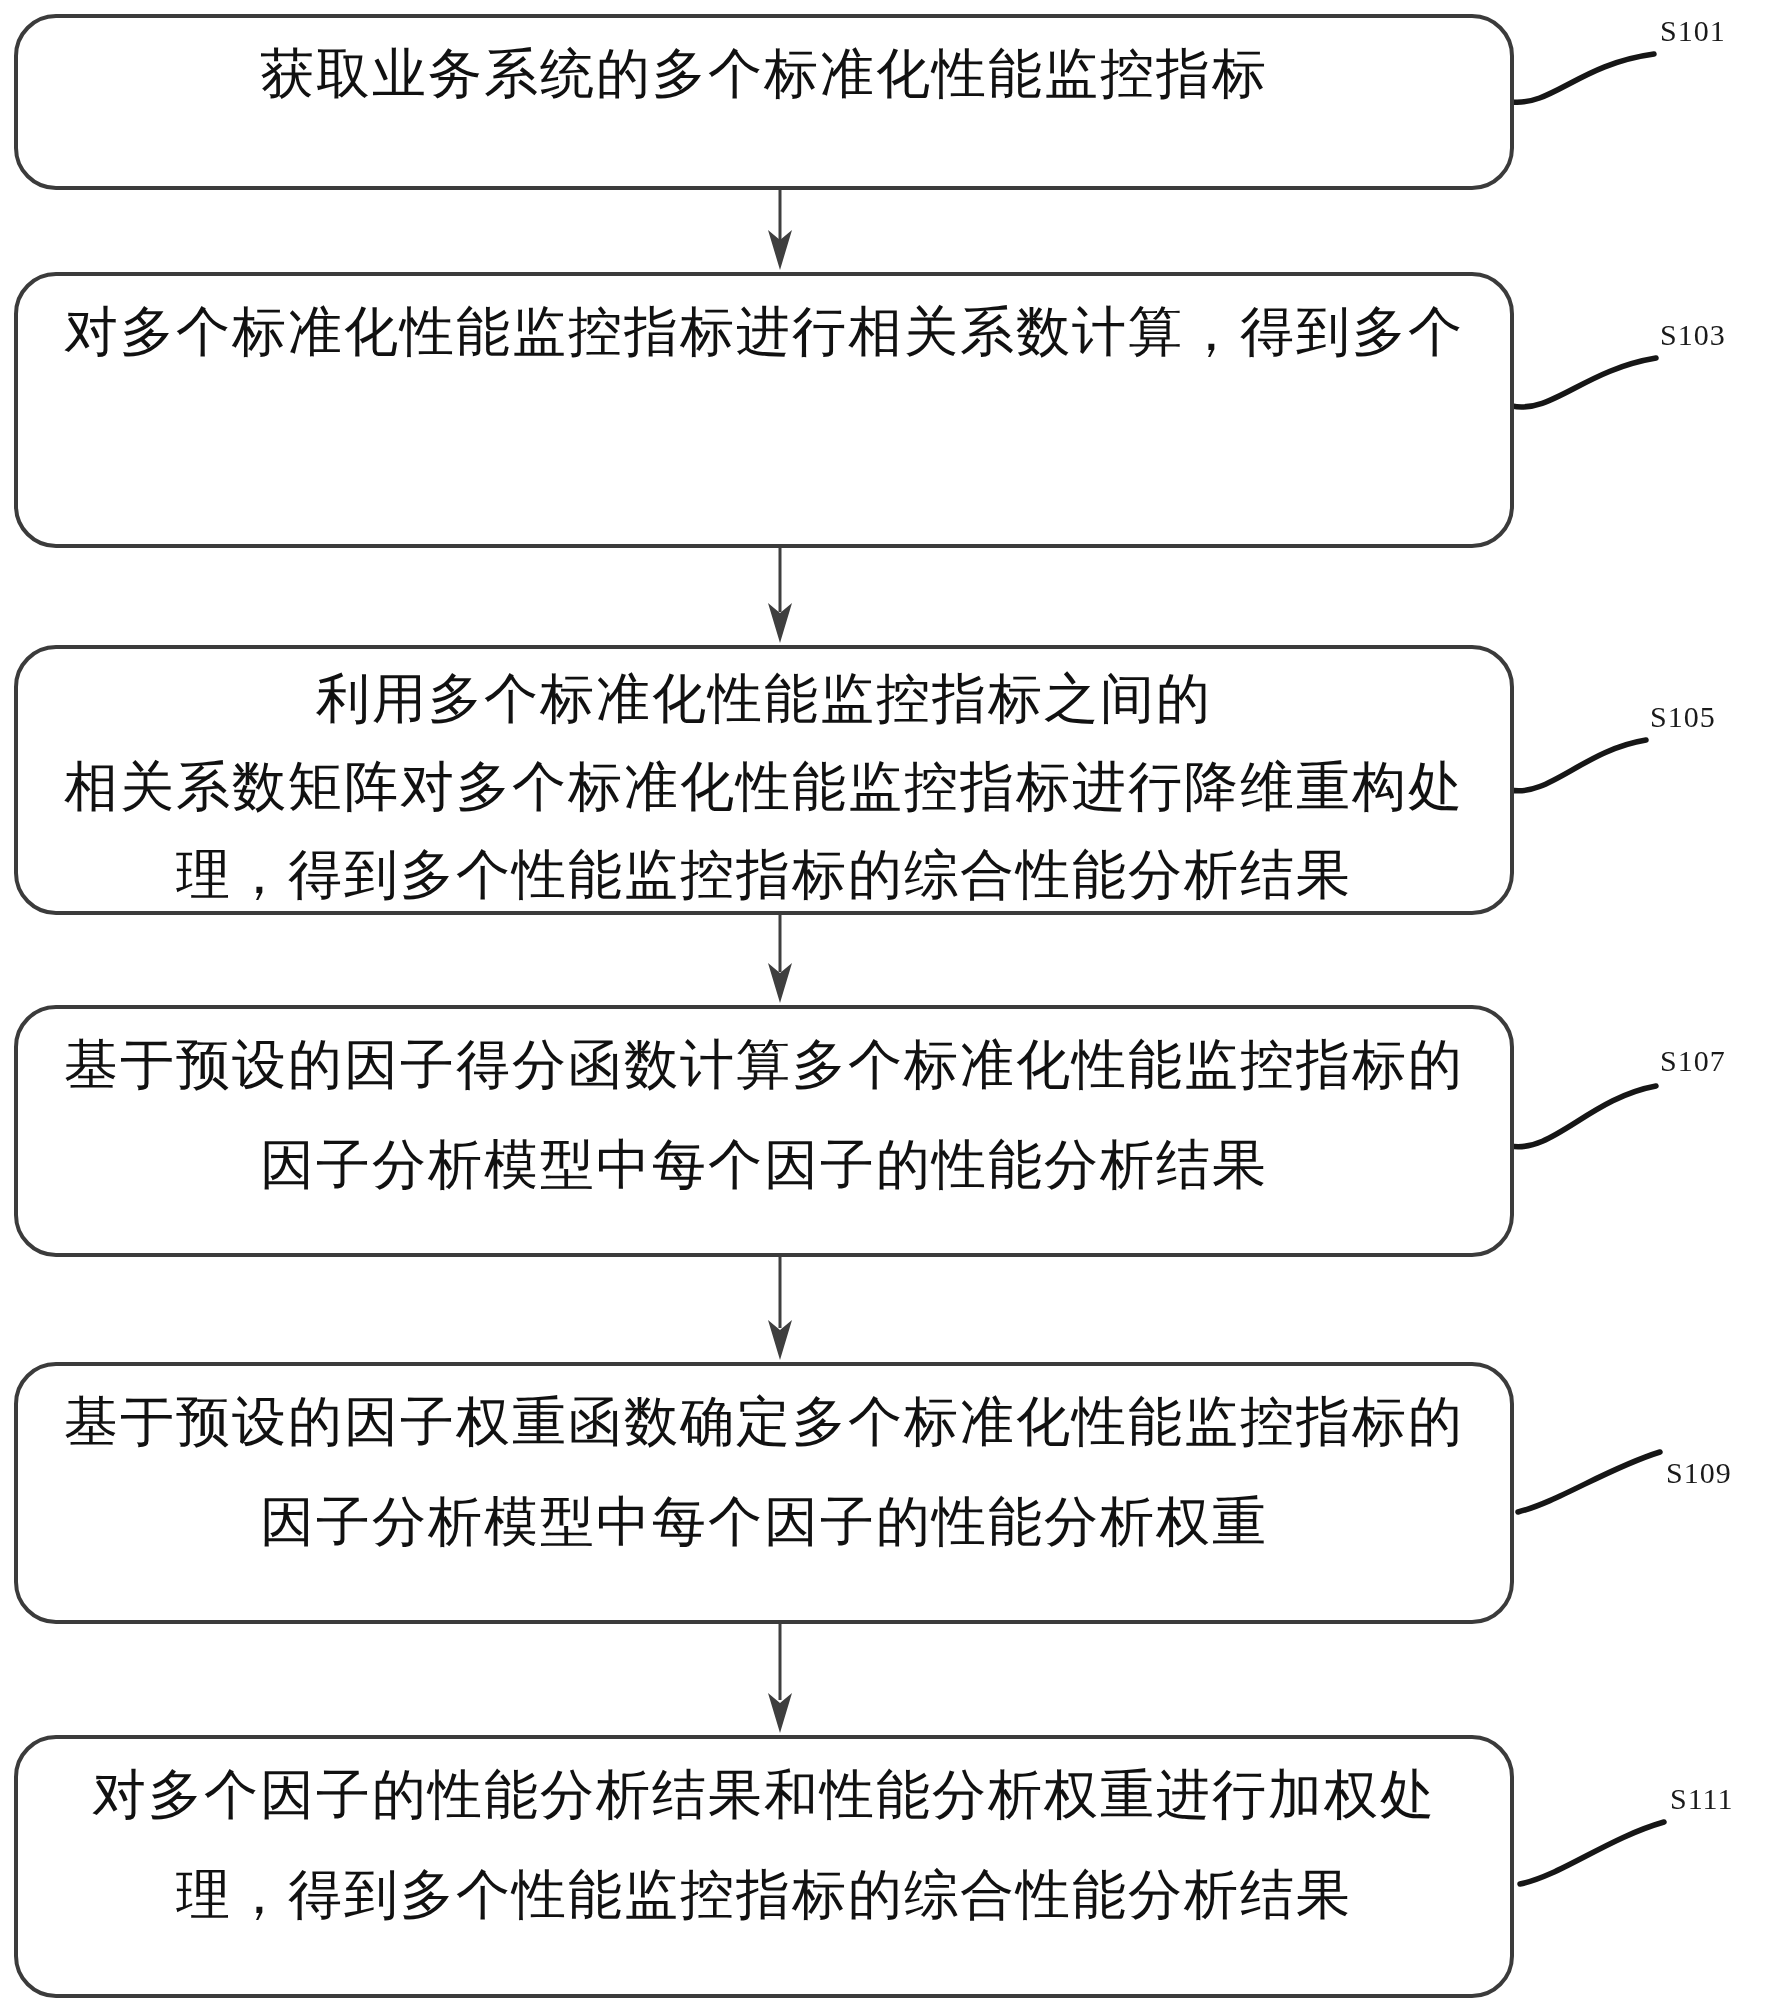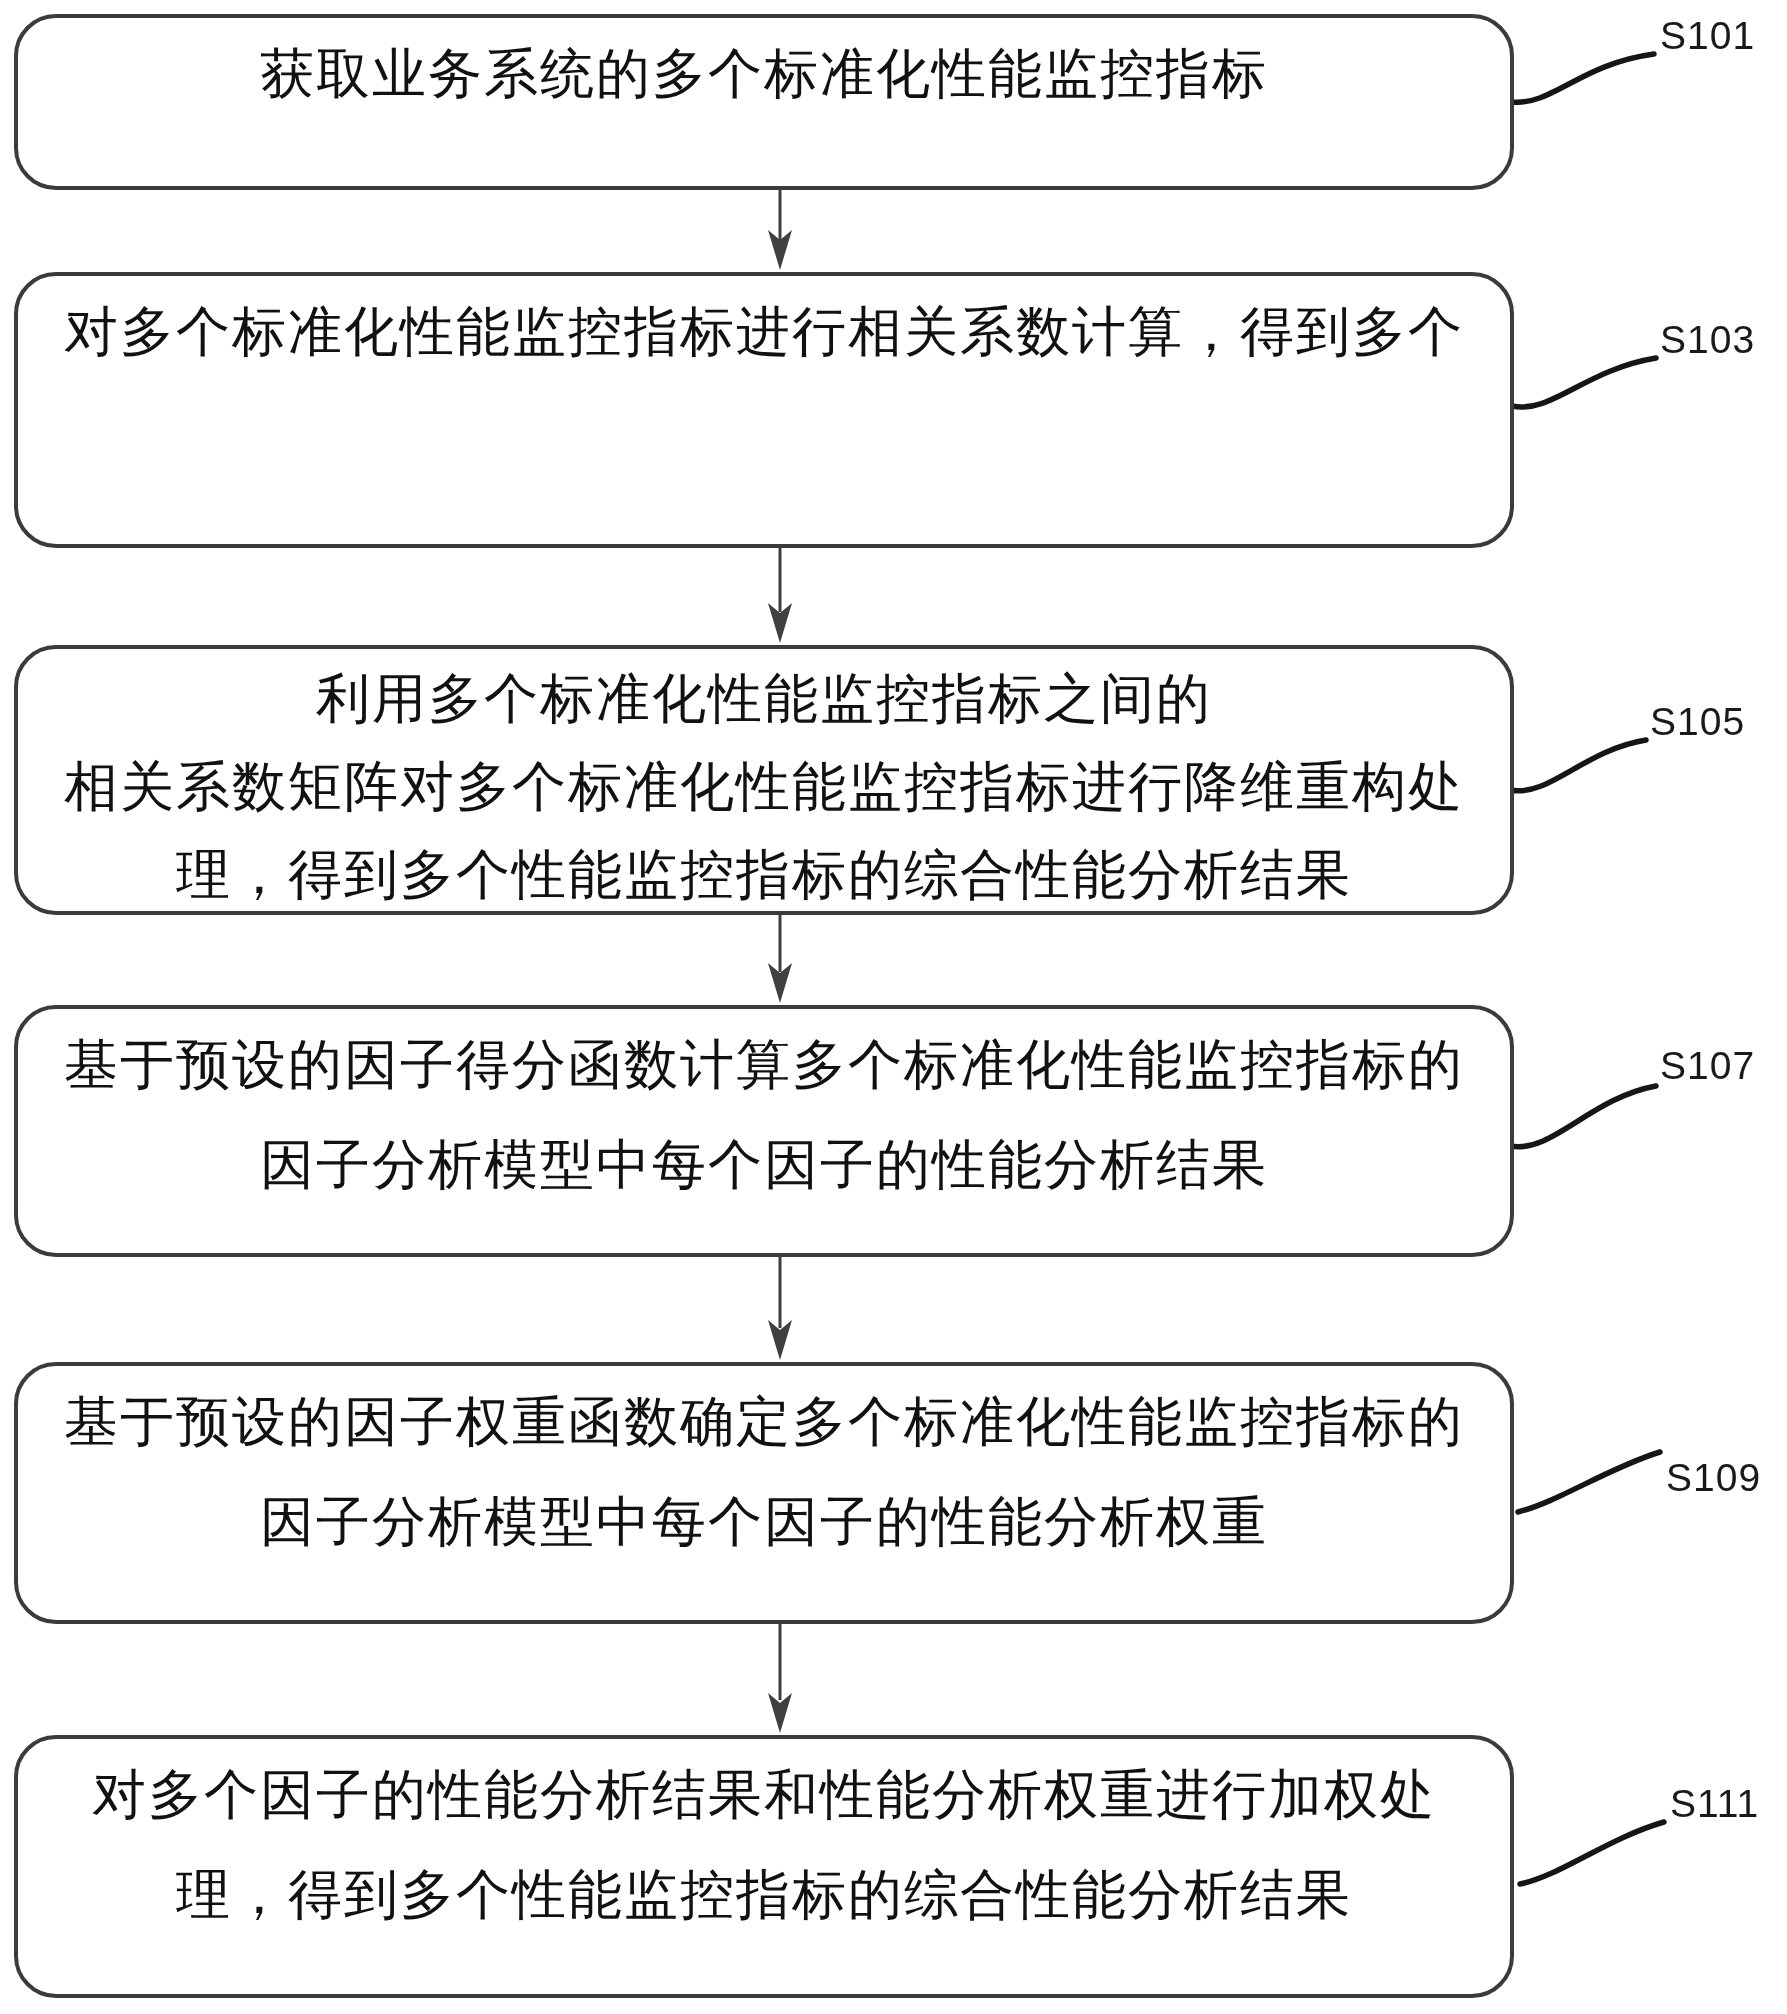--- a/index.html
+++ b/index.html
@@ -26,23 +26,23 @@
     text-align:center;
     font-size:54px;
     color:#111111;
     letter-spacing:2px;
     line-height:100px;
     white-space:nowrap;
   }
   .box.lh3 .line{line-height:88px;}
   .slabel{
     position:absolute;
-    font-size:39px;
+    font-size:30px;
     color:#1a1a1a;
-    font-family:Liberation Sans, sans-serif;
+    font-family:Liberation Serif, serif;
     letter-spacing:1px;
   }
   svg.overlay{
     position:absolute;left:0;top:0;
     width:1787px;height:2014px;
     pointer-events:none;
   }
   .stem{stroke:#3f3f3f;stroke-width:3;fill:none;}
   .head{fill:#3f3f3f;stroke:none;}
   .conn{stroke:#161616;stroke-width:5.5;fill:none;stroke-linecap:round;}

